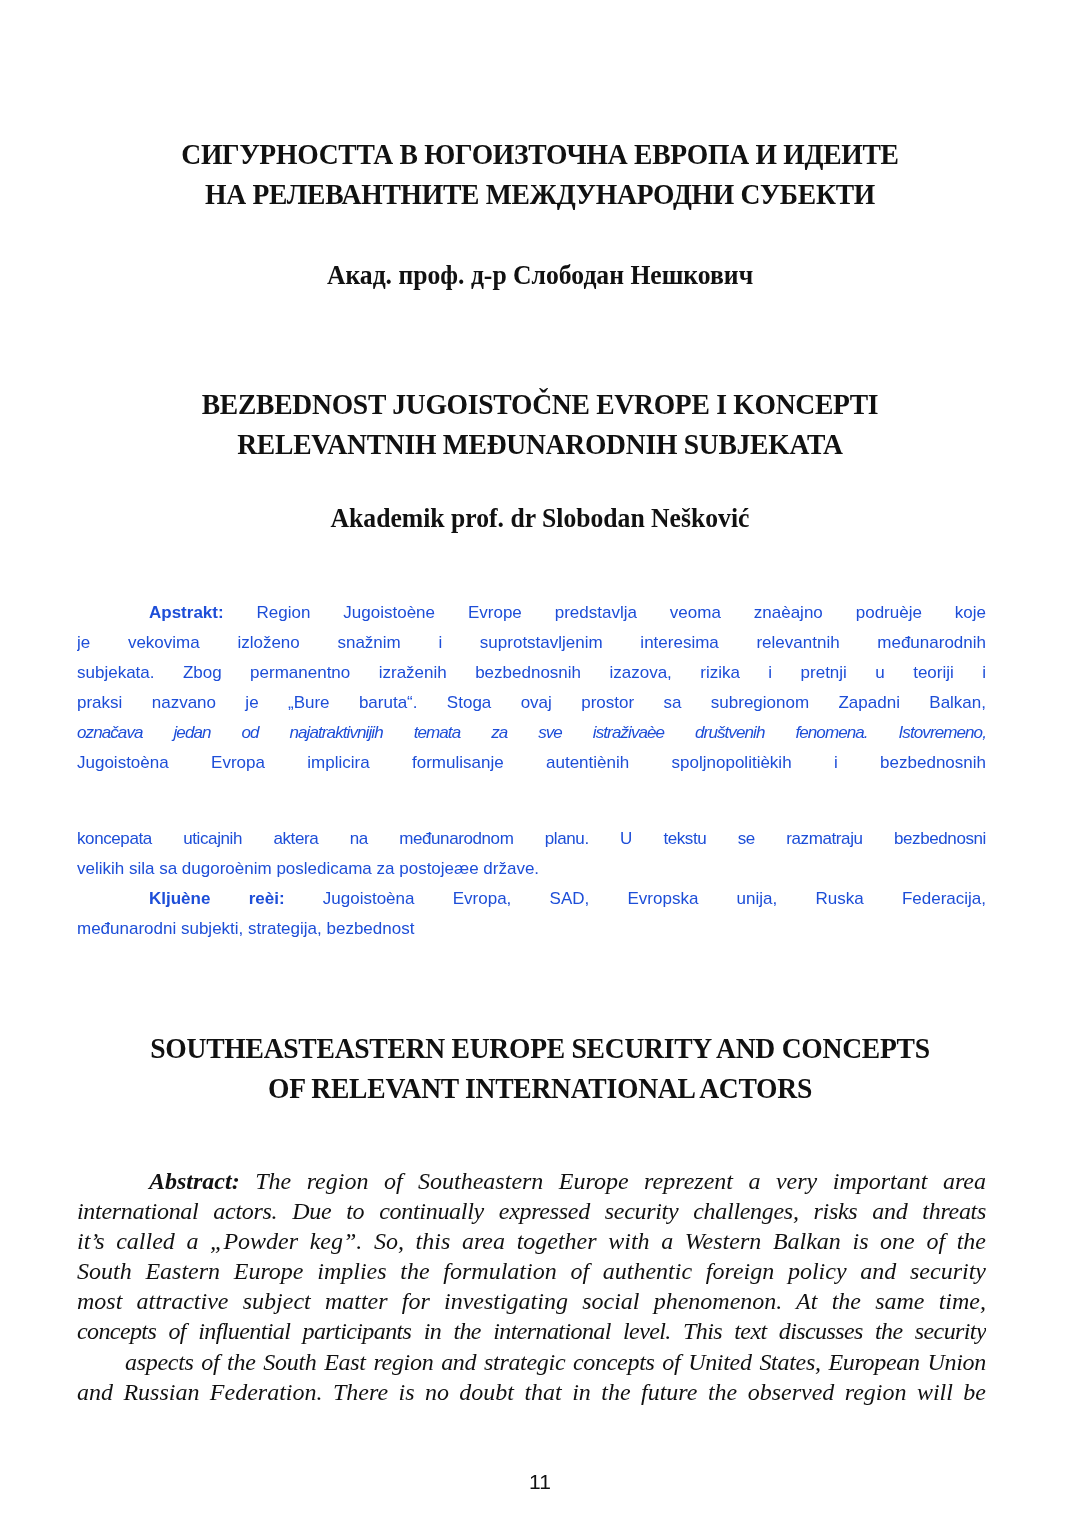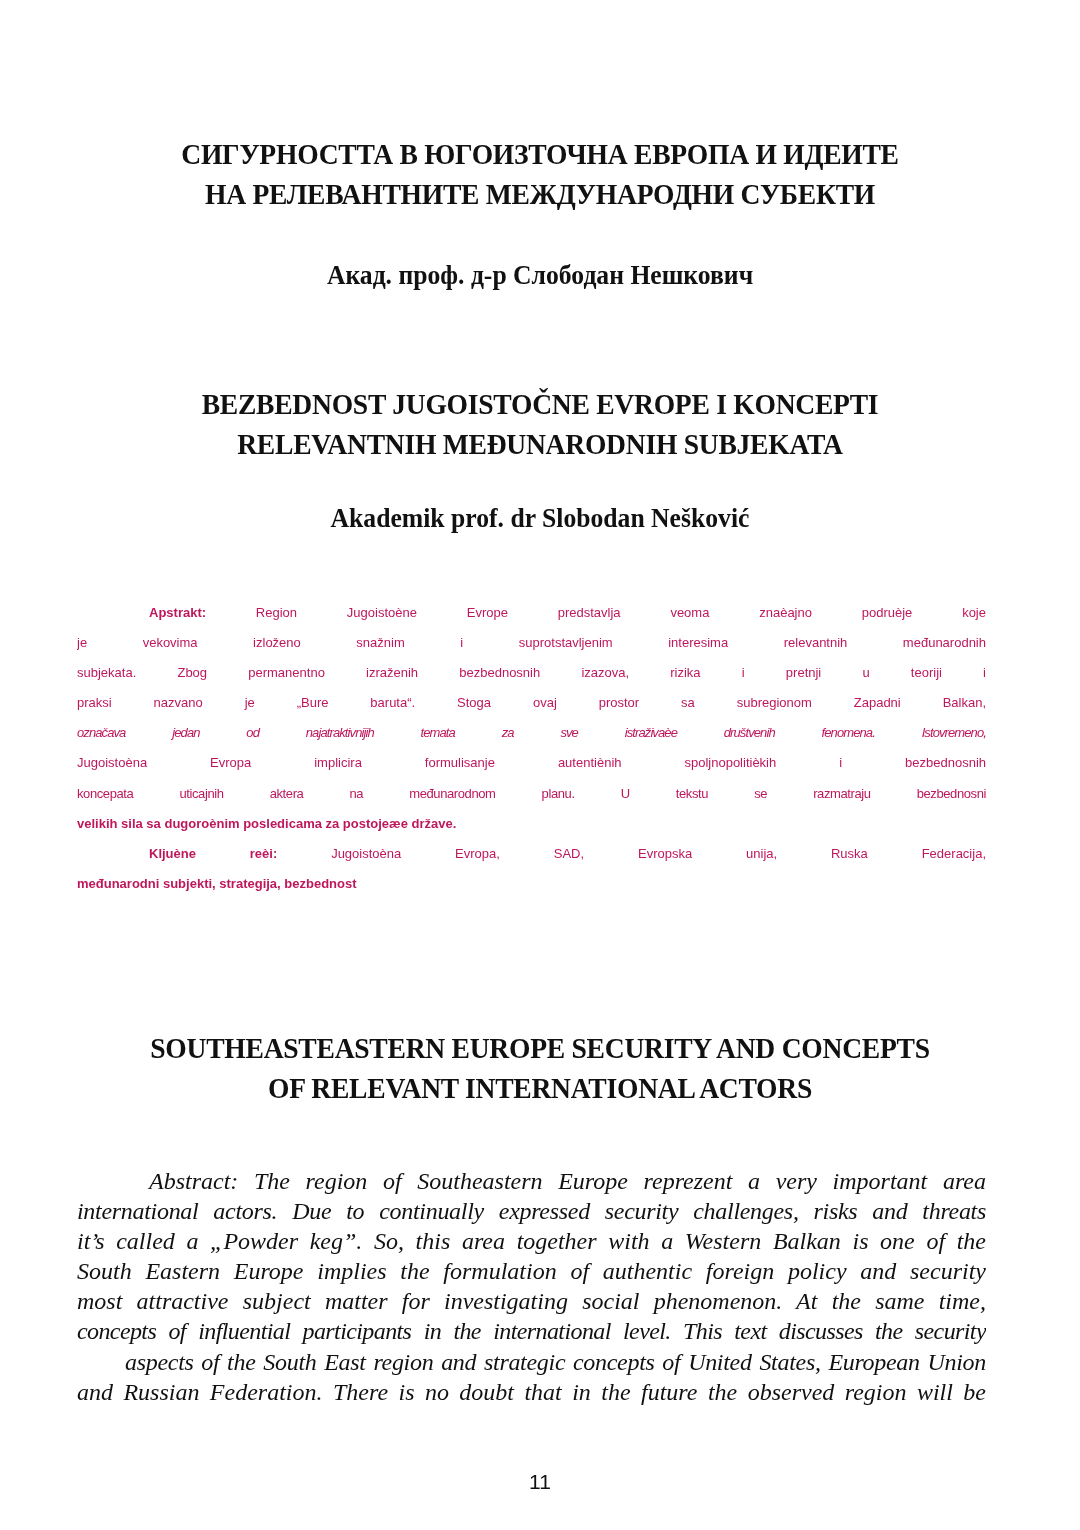--- a/index.html
+++ b/index.html
@@ -12,37 +12,37 @@
       transform: scaleX(0.92); transform-origin: center top;
     }
     .author {
       position: absolute; left: 60px; width: 960px; text-align: center;
       font-family: "Liberation Serif", serif; font-weight: bold;
       font-size: 27px; line-height: 34px;
       transform: scaleX(0.95); transform-origin: center top;
     }
     .sans-block {
       position: absolute; left: 77px; width: 909px;
-      font-family: "Liberation Sans", sans-serif; font-size: 13px; line-height: 30.1px;
-      color: #be185d;
+      font-family: "Liberation Sans", sans-serif; font-size: 17px; line-height: 30.1px;
+      color: #1d4ed8;
     }
     .serif-block {
       position: absolute; left: 77px; width: 909px;
       font-family: "Liberation Serif", serif; font-style: italic; font-size: 24px; line-height: 30.1px;
       color: #111111;
     }
     .line {
       display: block; height: 30.1px; white-space: nowrap;
       text-align: justify; text-align-last: justify;
       overflow: hidden;
     }
-    .line.last { text-align-last: left; font-weight: bold; }
+    .line.last { text-align-last: left; }
     .indent { padding-left: 72px; }
     .label { font-weight: bold; }
-    .serif-block .label { font-style: italic; font-weight: normal; }
+    .serif-block .label { font-style: italic; font-weight: bold; }
     .page-number {
       position: absolute; left: 0; width: 1080px; top: 1468px; text-align: center;
       font-family: "Liberation Sans", sans-serif; font-size: 21px; line-height: 28px; color: #111;
     }
   </style>
 </head>
 <body>
 
 <div class="page">
 
@@ -58,21 +58,21 @@
   </div>
   <div class="author" style="top:501px;">Akademik prof. dr Slobodan Nešković</div>
 
   <div class="sans-block" style="top:598px;">
     <span class="line indent"><span class="label">Apstrakt:</span><span> Region Jugoistoène Evrope predstavlja veoma znaèajno podruèje koje</span></span>
     <span class="line">je vekovima izloženo snažnim i suprotstavljenim interesima relevantnih međunarodnih</span>
     <span class="line">subjekata. Zbog permanentno izraženih bezbednosnih izazova, rizika i pretnji u teoriji i</span>
     <span class="line">praksi nazvano je „Bure baruta“. Stoga ovaj prostor sa subregionom Zapadni Balkan,</span>
     <span class="line" style="letter-spacing:-0.9px;font-style:italic;">označava jedan od najatraktivnijih temata za sve istraživaèe društvenih fenomena. Istovremeno,</span>
     <span class="line">Jugoistoèna Evropa implicira formulisanje autentiènih spoljnopolitièkih i bezbednosnih</span>
-    <span class="line" style="letter-spacing:-0.4px;">koncepata uticajnih aktera na međunarodnom planu. U tekstu se razmatraju bezbednosni</span>
+    <span class="line" style="letter-spacing:-0.4px;margin-top:45px;">koncepata uticajnih aktera na međunarodnom planu. U tekstu se razmatraju bezbednosni</span>
     <span class="line last">velikih sila sa dugoroènim posledicama za postojeæe države.</span>
     <span class="line indent"><span class="label">Kljuène reèi:</span><span> Jugoistoèna Evropa, SAD, Evropska unija, Ruska Federacija,</span></span>
     <span class="line last">međunarodni subjekti, strategija, bezbednost</span>
   </div>
 
   <div class="title" style="top:1028px;">
     <div>SOUTHEASTEASTERN EUROPE SECURITY AND CONCEPTS</div>
     <div>OF RELEVANT INTERNATIONAL ACTORS</div>
   </div>
 

